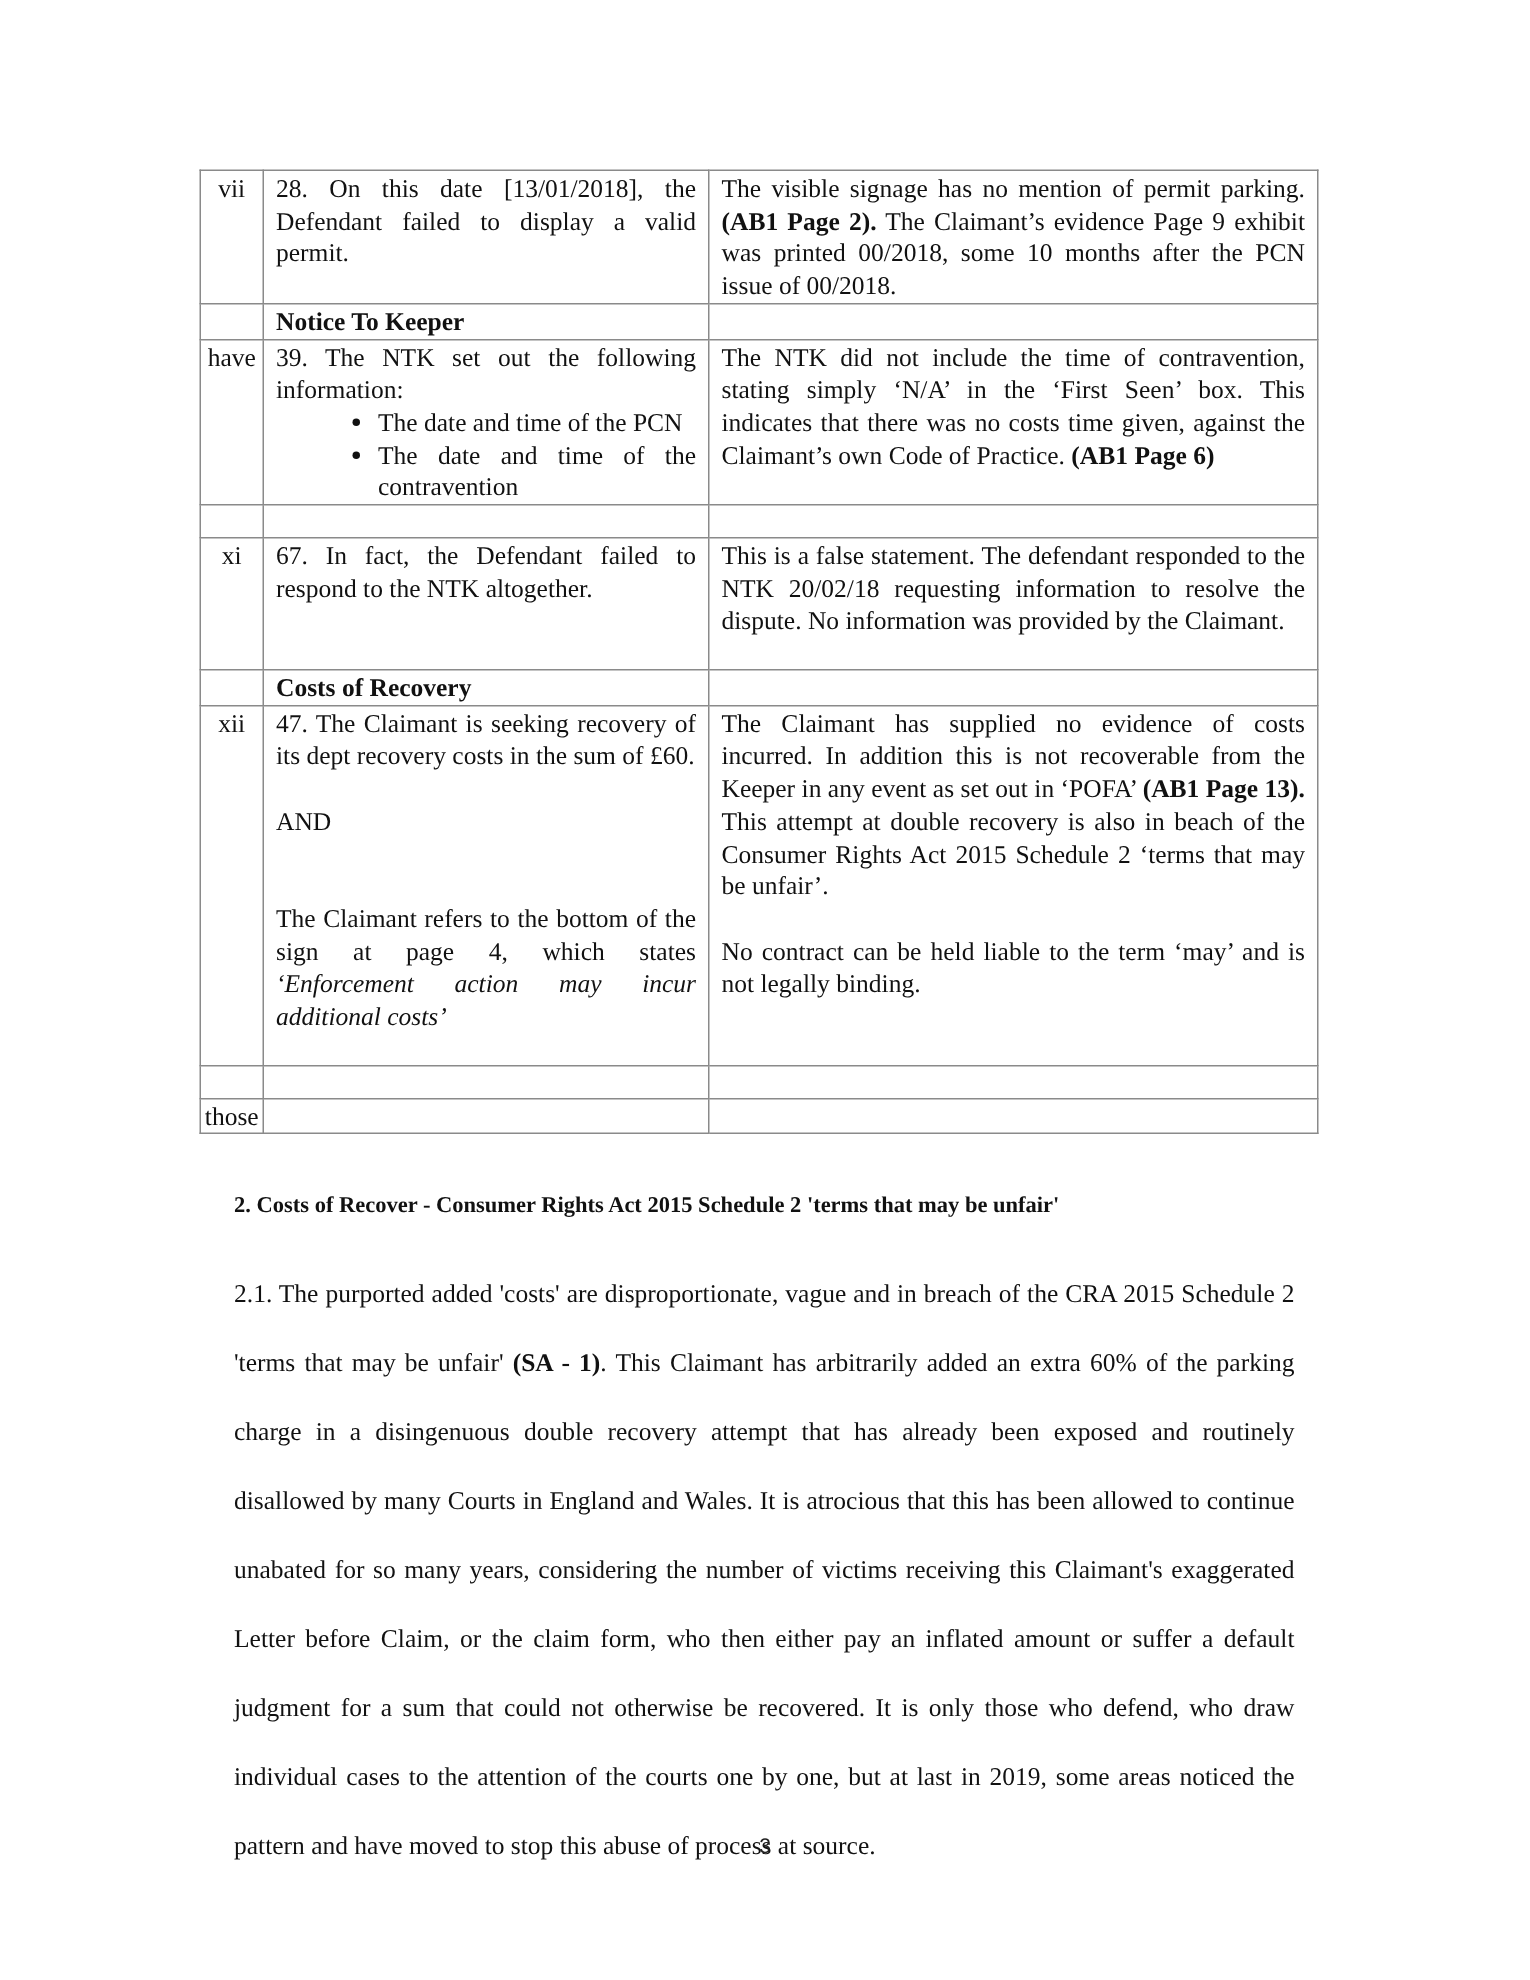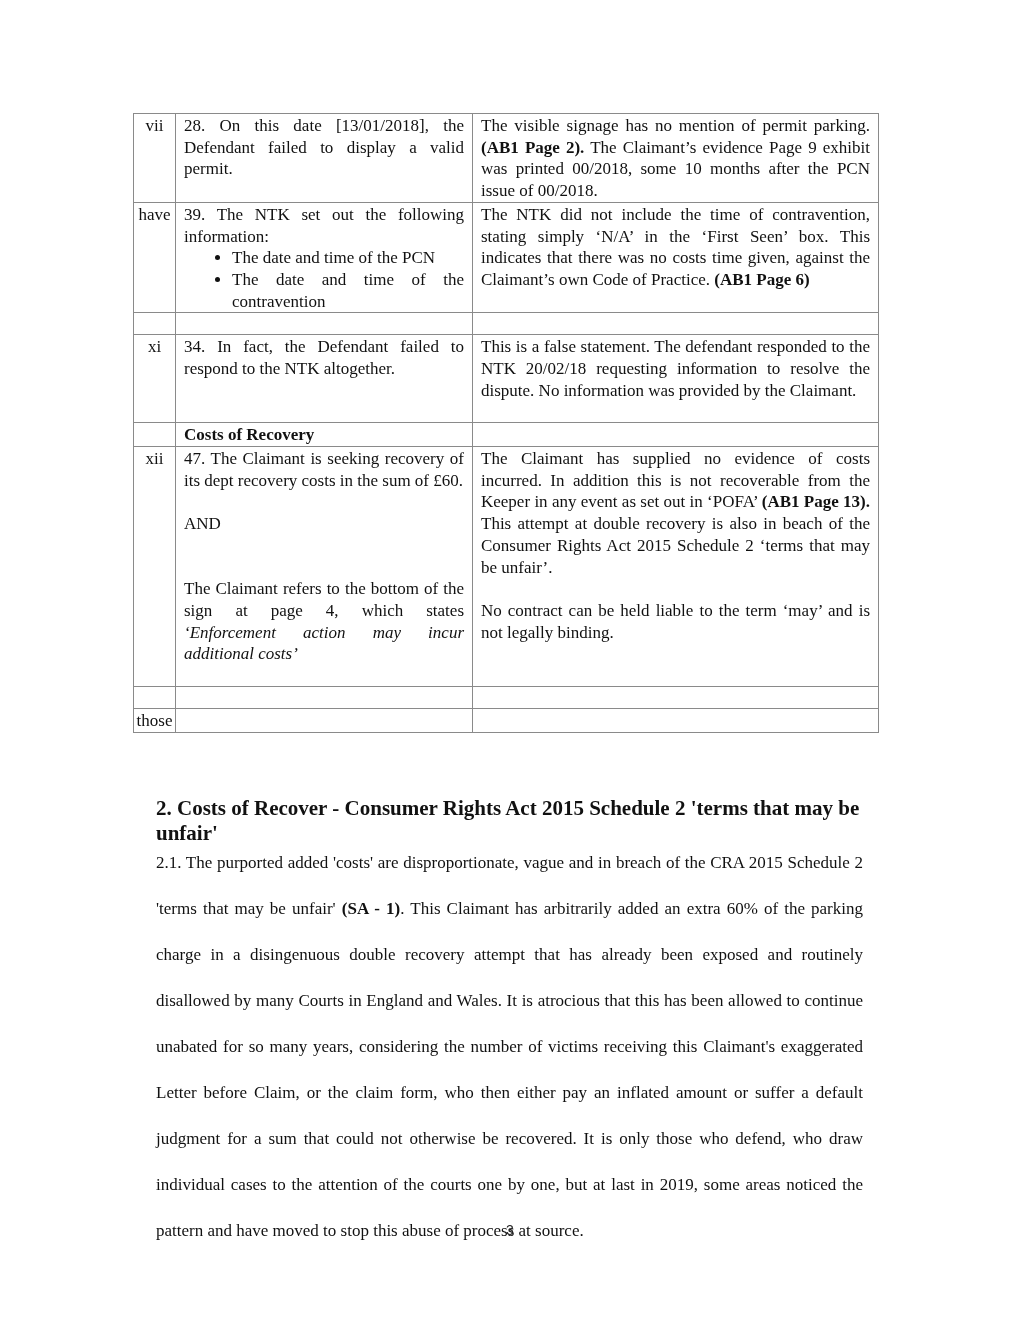--- a/index.html
+++ b/index.html
@@ -15,25 +15,25 @@
   }
   table.rebut td {
     border: 1px solid #8a8a8a; vertical-align: top;
     padding: 1px 8px 0 8px;
   }
   table.rebut td.num { text-align: center; padding: 1px 2px 0 2px; }
   td.just { text-align: justify; }
   .b { font-weight: bold; }
   .i { font-style: italic; font-family: Liberation Serif, serif; }
   ul.bl { margin: 0; padding-left: 48px; }
-  ul.bl li { text-align: justify; }
+  ul.bl li { text-align: justify; margin-left: 20px; }
   .gap { height: 21.7px; }
   .heading {
     position: absolute; left: 156px; top: 796px;
-    font-size: 21px; font-weight: bold; width: 720px;
+    font-size: 15px; font-weight: bold; width: 720px;
   }
   .para {
     position: absolute; left: 156px; top: 840px; width: 707px;
     font-size: 17px; line-height: 46px; text-align: justify;
   }
   .pagenum {
     position: absolute; left: 0; top: 1222px; width: 1020px;
     text-align: center; font-family: "Liberation Sans", sans-serif; font-size: 14px; color: #222;
   }
 </style>
@@ -47,39 +47,44 @@
         <col style="width:42px">
         <col style="width:297px">
         <col style="width:406px">
       </colgroup>
     <tbody>
         <tr style="height:88px">
       <td class="num">vii</td>
       <td class="just">28. On this date [13/01/2018], the Defendant failed to display a valid permit.</td>
       <td class="just"><span>The visible signage has no mention of permit parking. </span><span class="b">(AB1 Page 2).</span><span> The Claimant’s evidence Page 9 exhibit was printed 00/2018, some 10 months after the PCN issue of 00/2018.</span></td>
     </tr>
+    <tr>
+      <td class="num"></td>
+      <td class="b">Notice To Keeper</td>
+      <td></td>
+    </tr>
     <tr style="height:110px">
       <td class="num">have</td>
       <td class="just">
         <div>39. The NTK set out the following information:</div>
         <ul class="bl">
           <li>The date and time of the PCN</li>
           <li>The date and time of the contravention</li>
         </ul>
       </td>
       <td class="just"><span>The NTK did not include the time of contravention, stating simply ‘N/A’ in the ‘First Seen’ box. This indicates that there was no costs time given, against the Claimant’s own Code of Practice. </span><span class="b">(AB1 Page 6)</span></td>
     </tr>
     <tr style="height:22px">
       <td class="num"></td>
       <td></td>
       <td></td>
     </tr>
     <tr style="height:88px">
       <td class="num">xi</td>
-      <td class="just">34. In fact, the Defendant failed to respond to the NTK altogether.</td>
+      <td class="just">67. In fact, the Defendant failed to respond to the NTK altogether.</td>
       <td class="just">This is a false statement. The defendant responded to the NTK 20/02/18 requesting information to resolve the dispute. No information was provided by the Claimant.</td>
     </tr>
     <tr>
       <td class="num"></td>
       <td class="b">Costs of Recovery</td>
       <td></td>
     </tr>
     <tr style="height:240px">
       <td class="num">xii</td>
       <td class="just">

